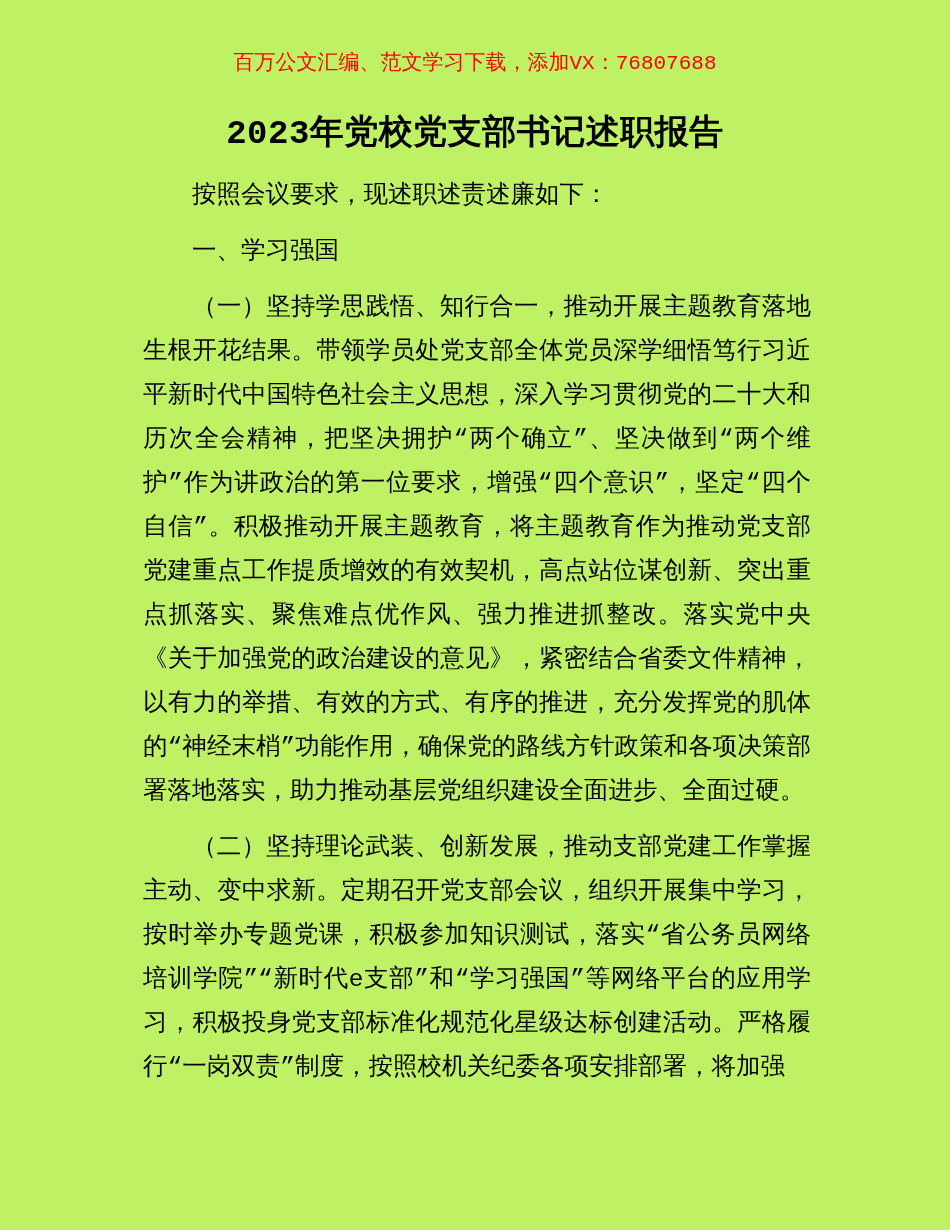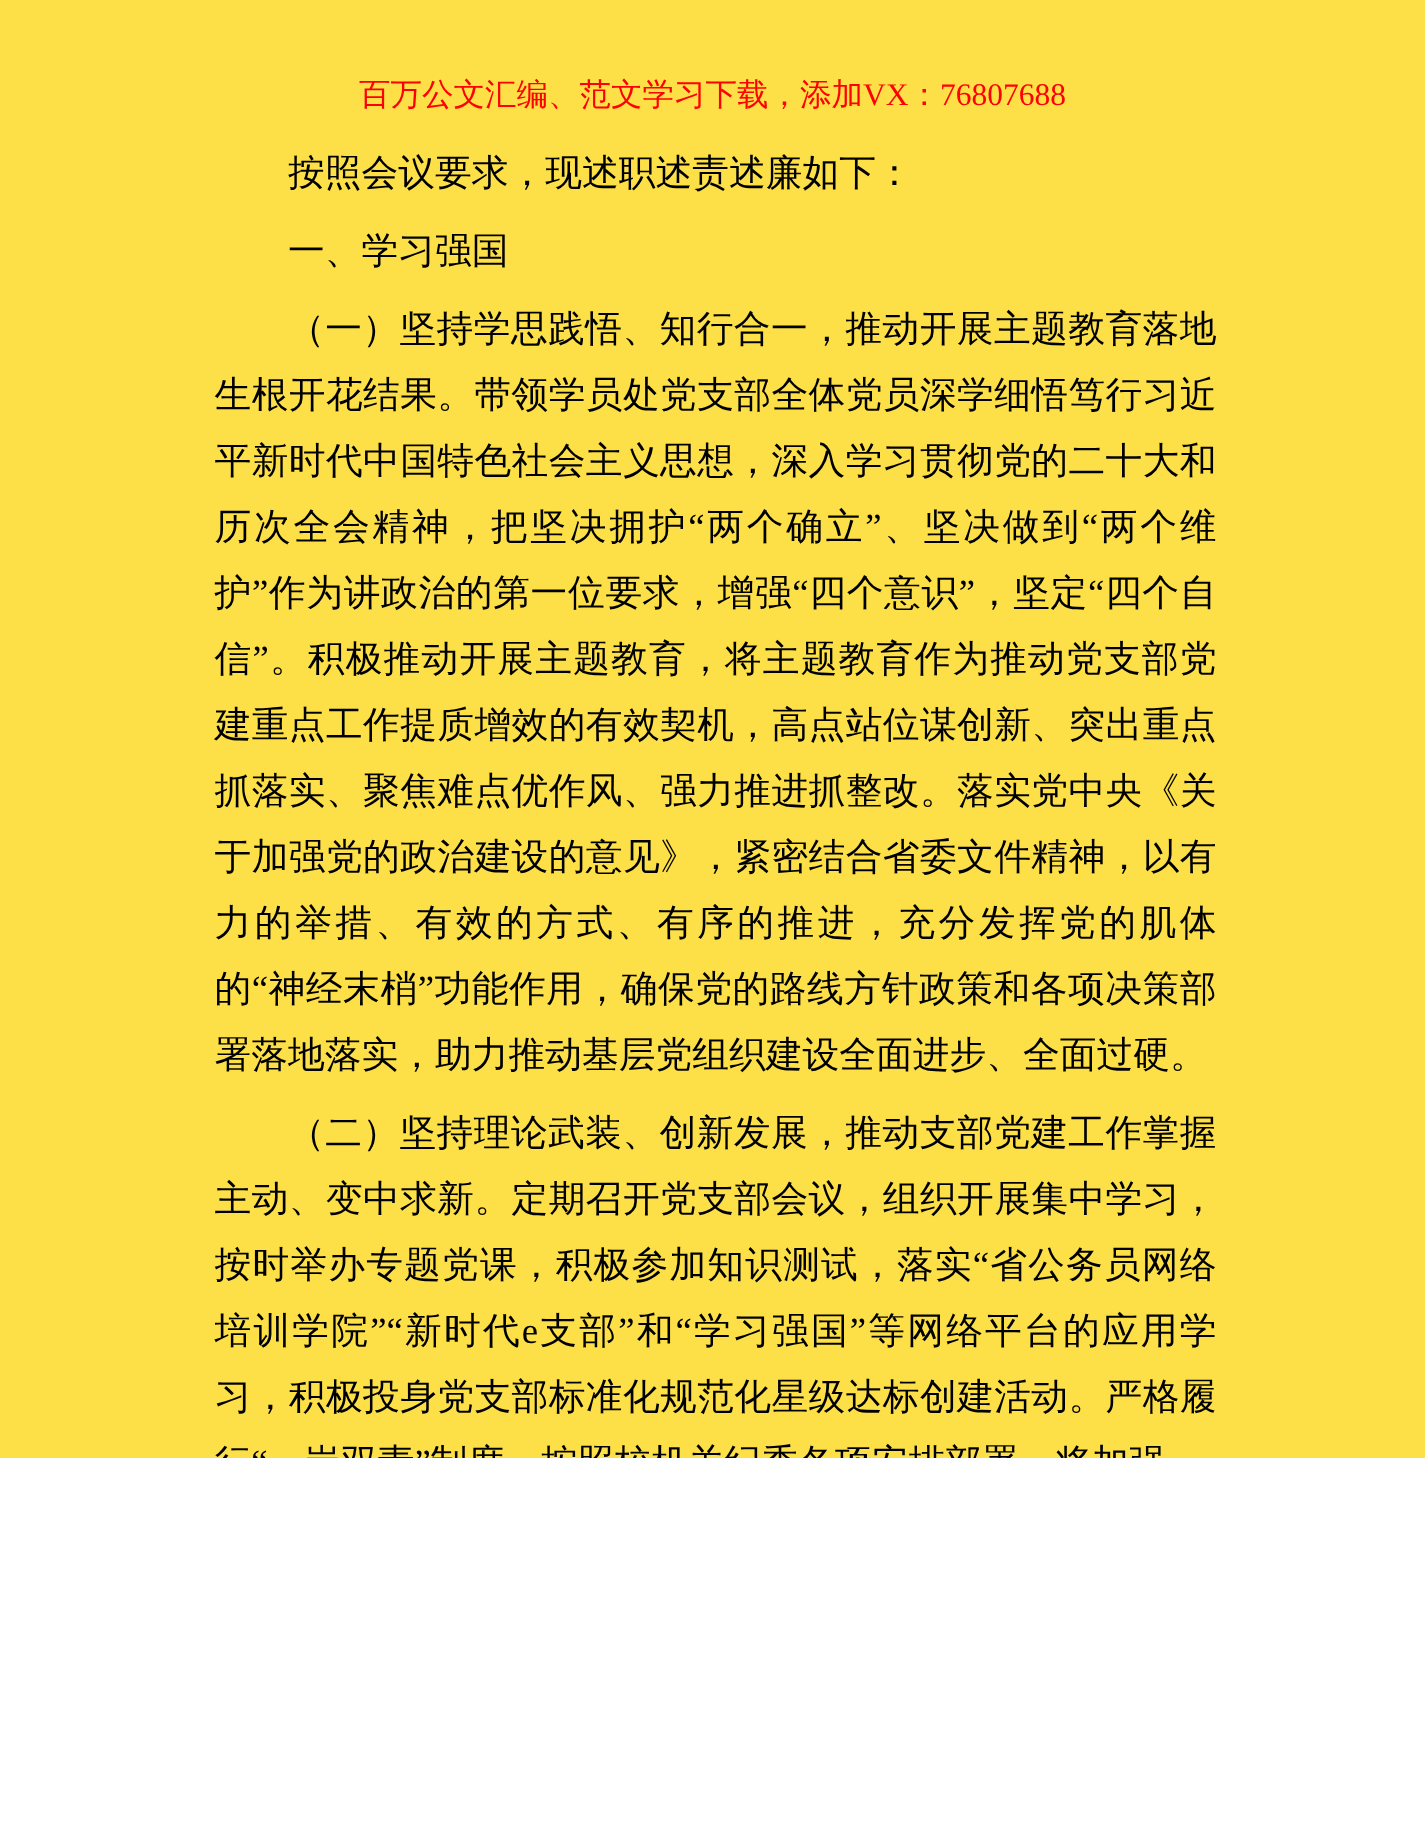--- a/index.html
+++ b/index.html
@@ -3,24 +3,24 @@
 <meta charset="utf-8">
 <style>
   html, body {
     margin: 0;
     padding: 0;
     background: #ffffff;
   }
   .page {
     position: relative;
     width: 950px;
-    height: 972px;
-    background: #fde047;
+    height: 1230px;
+    background: #bef264;
     overflow: hidden;
-    font-family: Liberation Serif, serif;
+    font-family: Liberation Mono, monospace;
     color: #000000;
   }
   .promo {
     padding-top: 51px;
     text-align: center;
     font-size: 21px;
     line-height: 25px;
     color: #ff0000;
     font-weight: 400;
   }
@@ -34,36 +34,37 @@
   }
   .doc-body {
     width: 668px;
     margin: 18px 139px 0 143px;
     font-size: 24.5px;
     line-height: 44px;
     text-align: justify;
     text-justify: inter-ideograph;
   }
   .para {
-    margin: 0 0 8px 0;
+    margin: 12px 0 8px 0;
     text-indent: 2em;
   }
   .para:last-child {
     margin-bottom: 0;
   }
 </style>
 </head>
 <body>
 
 <div class="page">
 
   <div class="promo">
     <span>百万公文汇编、范文学习下载，添加VX：76807688</span>
   </div>
 
+  <h1 class="doc-title">2023年党校党支部书记述职报告</h1>
 
   <div class="doc-body">
     <p class="para">按照会议要求，现述职述责述廉如下：</p>
     <p class="para">一、学习强国</p>
     <p class="para">（一）坚持学思践悟、知行合一，推动开展主题教育落地生根开花结果。带领学员处党支部全体党员深学细悟笃行习近平新时代中国特色社会主义思想，深入学习贯彻党的二十大和历次全会精神，把坚决拥护“两个确立”、坚决做到“两个维护”作为讲政治的第一位要求，增强“四个意识”，坚定“四个自信”。积极推动开展主题教育，将主题教育作为推动党支部党建重点工作提质增效的有效契机，高点站位谋创新、突出重点抓落实、聚焦难点优作风、强力推进抓整改。落实党中央《关于加强党的政治建设的意见》，紧密结合省委文件精神，以有力的举措、有效的方式、有序的推进，充分发挥党的肌体的“神经末梢”功能作用，确保党的路线方针政策和各项决策部署落地落实，助力推动基层党组织建设全面进步、全面过硬。</p>
     <p class="para">（二）坚持理论武装、创新发展，推动支部党建工作掌握主动、变中求新。定期召开党支部会议，组织开展集中学习，按时举办专题党课，积极参加知识测试，落实“省公务员网络培训学院”“新时代e支部”和“学习强国”等网络平台的应用学习，积极投身党支部标准化规范化星级达标创建活动。严格履行“一岗双责”制度，按照校机关纪委各项安排部署，将加强</p>
   </div>
 
 </div>
 

